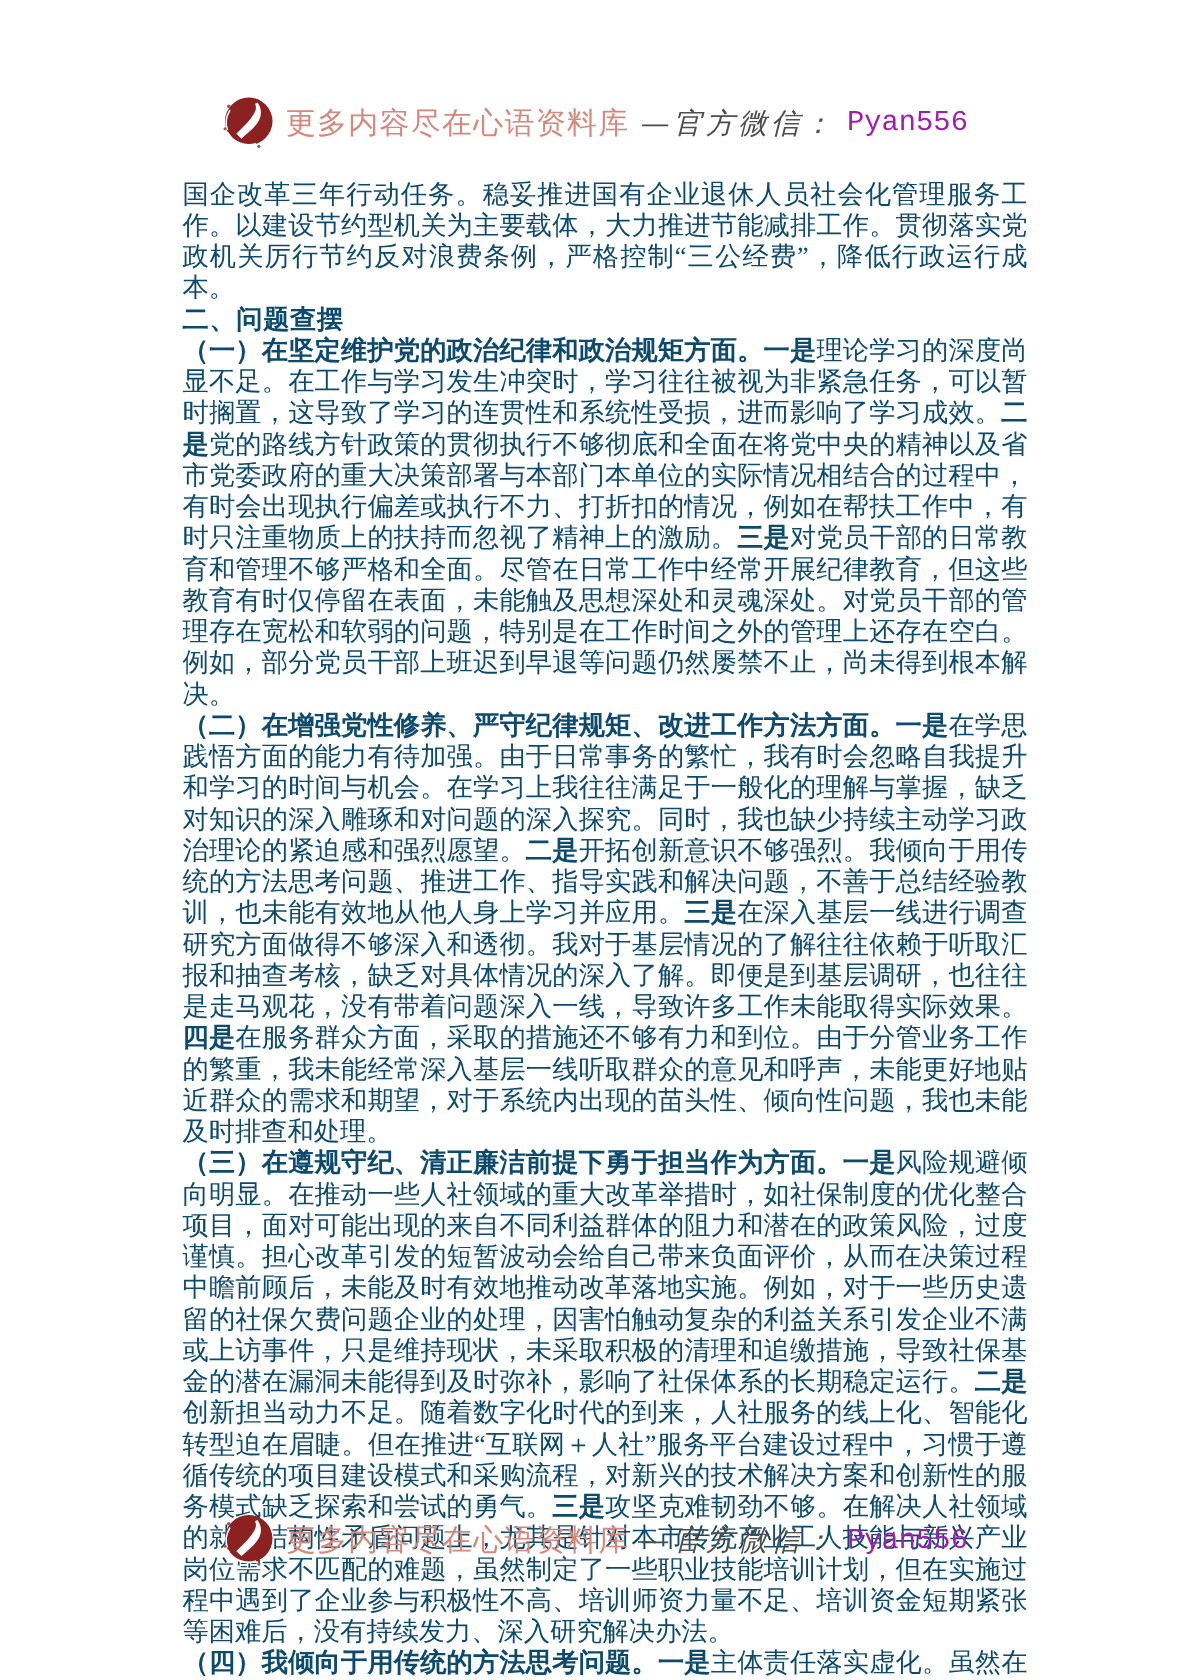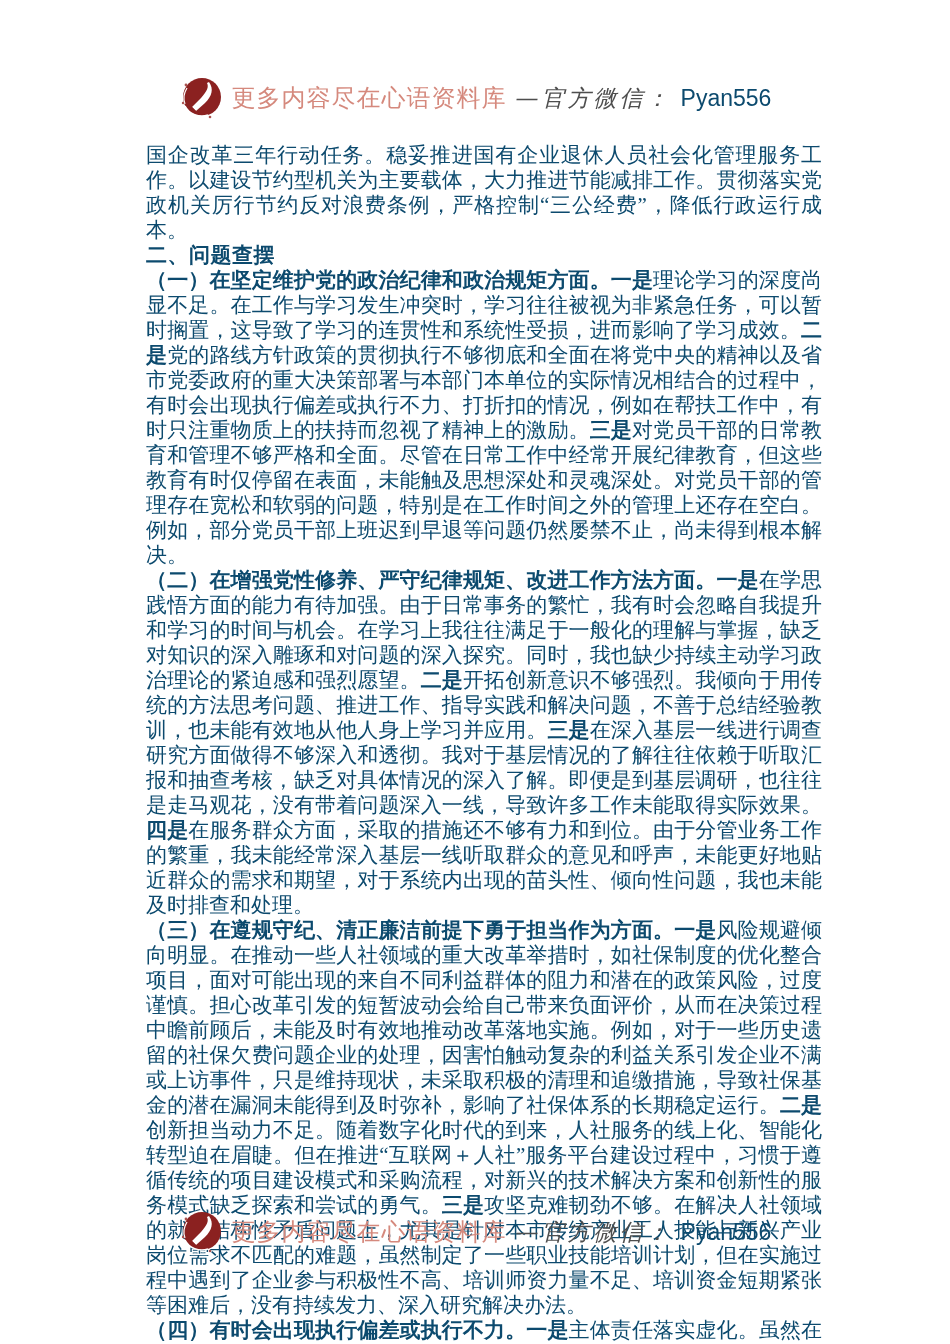--- a/index.html
+++ b/index.html
@@ -21,22 +21,22 @@
   .wm-brand {
     color:#d5897d; font-size:24px; letter-spacing:1px;
     font-family:"Liberation Serif","DejaVu Serif",serif;
   }
   .wm-connector {
     color:#4e4e4e; font-size:23px; letter-spacing:3px;
     font-style:italic;
     font-family:"DejaVu Serif","Liberation Serif",serif;
   }
   .wm-id {
-    color:#0c4a6e; font-size:23px;
-    font-family:Liberation Sans, sans-serif;
+    color:#a21caf; font-size:23px;
+    font-family:Liberation Mono, monospace;
   }
   .doc {
     position:absolute; top:143px; left:146px; width:676px;
     font-size:21px; line-height:25px; color:#0c4a6e;
     text-align:justify;
   }
   .para { margin:0; padding:0; }
   .run { font-weight:400; }
   .run-b { font-weight:700;margin-top:44px; }
   .heading .run-b { letter-spacing:0.5px; }
@@ -61,21 +61,21 @@
       <span class="wm-connector">—官方微信：</span>
       <span class="wm-id">Pyan556</span>
   </div>
 
   <div class="doc">
       <p class="para"><span class="run">国企改革三年行动任务。稳妥推进国有企业退休人员社会化管理服务工作。以建设节约型机关为主要载体，大力推进节能减排工作。贯彻落实党政机关厉行节约反对浪费条例，严格控制“三公经费”，降低行政运行成本。</span></p>
       <p class="para heading"><span class="run-b">二、问题查摆</span></p>
       <p class="para"><span class="run-b">（一）在坚定维护党的政治纪律和政治规矩方面。一是</span><span class="run">理论学习的深度尚显不足。在工作与学习发生冲突时，学习往往被视为非紧急任务，可以暂时搁置，这导致了学习的连贯性和系统性受损，进而影响了学习成效。</span><span class="run-b">二是</span><span class="run">党的路线方针政策的贯彻执行不够彻底和全面在将党中央的精神以及省市党委政府的重大决策部署与本部门本单位的实际情况相结合的过程中，有时会出现执行偏差或执行不力、打折扣的情况，例如在帮扶工作中，有时只注重物质上的扶持而忽视了精神上的激励。</span><span class="run-b">三是</span><span class="run">对党员干部的日常教育和管理不够严格和全面。尽管在日常工作中经常开展纪律教育，但这些教育有时仅停留在表面，未能触及思想深处和灵魂深处。对党员干部的管理存在宽松和软弱的问题，特别是在工作时间之外的管理上还存在空白。例如，部分党员干部上班迟到早退等问题仍然屡禁不止，尚未得到根本解决。</span></p>
       <p class="para"><span class="run-b">（二）在增强党性修养、严守纪律规矩、改进工作方法方面。一是</span><span class="run">在学思践悟方面的能力有待加强。由于日常事务的繁忙，我有时会忽略自我提升和学习的时间与机会。在学习上我往往满足于一般化的理解与掌握，缺乏对知识的深入雕琢和对问题的深入探究。同时，我也缺少持续主动学习政治理论的紧迫感和强烈愿望。</span><span class="run-b">二是</span><span class="run">开拓创新意识不够强烈。我倾向于用传统的方法思考问题、推进工作、指导实践和解决问题，不善于总结经验教训，也未能有效地从他人身上学习并应用。</span><span class="run-b">三是</span><span class="run">在深入基层一线进行调查研究方面做得不够深入和透彻。我对于基层情况的了解往往依赖于听取汇报和抽查考核，缺乏对具体情况的深入了解。即便是到基层调研，也往往是走马观花，没有带着问题深入一线，导致许多工作未能取得实际效果。</span><span class="run-b">四是</span><span class="run">在服务群众方面，采取的措施还不够有力和到位。由于分管业务工作的繁重，我未能经常深入基层一线听取群众的意见和呼声，未能更好地贴近群众的需求和期望，对于系统内出现的苗头性、倾向性问题，我也未能及时排查和处理。</span></p>
       <p class="para"><span class="run-b">（三）在遵规守纪、清正廉洁前提下勇于担当作为方面。一是</span><span class="run">风险规避倾向明显。在推动一些人社领域的重大改革举措时，如社保制度的优化整合项目，面对可能出现的来自不同利益群体的阻力和潜在的政策风险，过度谨慎。担心改革引发的短暂波动会给自己带来负面评价，从而在决策过程中瞻前顾后，未能及时有效地推动改革落地实施。例如，对于一些历史遗留的社保欠费问题企业的处理，因害怕触动复杂的利益关系引发企业不满或上访事件，只是维持现状，未采取积极的清理和追缴措施，导致社保基金的潜在漏洞未能得到及时弥补，影响了社保体系的长期稳定运行。</span><span class="run-b">二是</span><span class="run">创新担当动力不足。随着数字化时代的到来，人社服务的线上化、智能化转型迫在眉睫。但在推进“互联网＋人社”服务平台建设过程中，习惯于遵循传统的项目建设模式和采购流程，对新兴的技术解决方案和创新性的服务模式缺乏探索和尝试的勇气。</span><span class="run-b">三是</span><span class="run">攻坚克难韧劲不够。在解决人社领域的就业结构性矛盾问题上，尤其是针对本市传统产业工人技能与新兴产业岗位需求不匹配的难题，虽然制定了一些职业技能培训计划，但在实施过程中遇到了企业参与积极性不高、培训师资力量不足、培训资金短期紧张等困难后，没有持续发力、深入研究解决办法。</span></p>
-      <p class="para"><span class="run-b">（四）有时会出现执行偏差或执行不力。一是</span><span class="run">主体责任落实虚化。虽然在会议和文件中多次强调全面从严治党的重要性，只是维持现状，没有将党建工作与业务工作深度融合存在“两张皮”现象。对下属单位和科室的党建工作指导监督不够具体深入，只是满足于听取汇报、查看资料等常规检查，未能有效发现和纠正部分党员干部在工作中存在的形式</span></p>
+      <p class="para"><span class="run-b">（四）我倾向于用传统的方法思考问题。一是</span><span class="run">主体责任落实虚化。虽然在会议和文件中多次强调全面从严治党的重要性，只是维持现状，没有将党建工作与业务工作深度融合存在“两张皮”现象。对下属单位和科室的党建工作指导监督不够具体深入，只是满足于听取汇报、查看资料等常规检查，未能有效发现和纠正部分党员干部在工作中存在的形式</span></p>
     </div>
 
   <div class="watermark-row footer-row">
     <svg class="wm-logo" viewBox="0 0 44 44" aria-hidden="true">
       <circle cx="23" cy="21" r="19" fill="#8b2120"></circle>
       <path d="M30 6 C35 13 33 20 26 27 L17 35 L13 31 L22 22 C28 15 30 11 28 7 Z" fill="#ffffff"></path>
       <path d="M17 35 L13 31 L11 37 Z" fill="#8b2120"></path>
       <path d="M6 30 C10 38 20 42 29 39" stroke="#ffffff" stroke-width="1.6" fill="none"></path>
       <path d="M8 12 C5 17 4 23 6 28" stroke="#ffffff" stroke-width="1.2" fill="none"></path>
       <circle cx="7" cy="9" r="1.4" fill="#a9524f"></circle>

